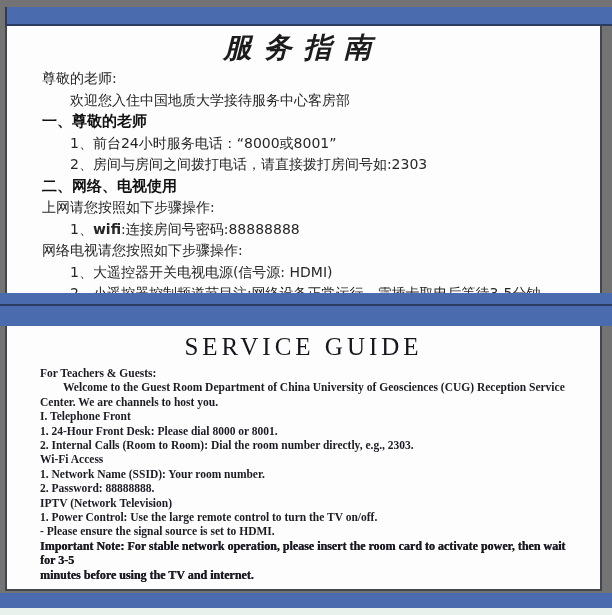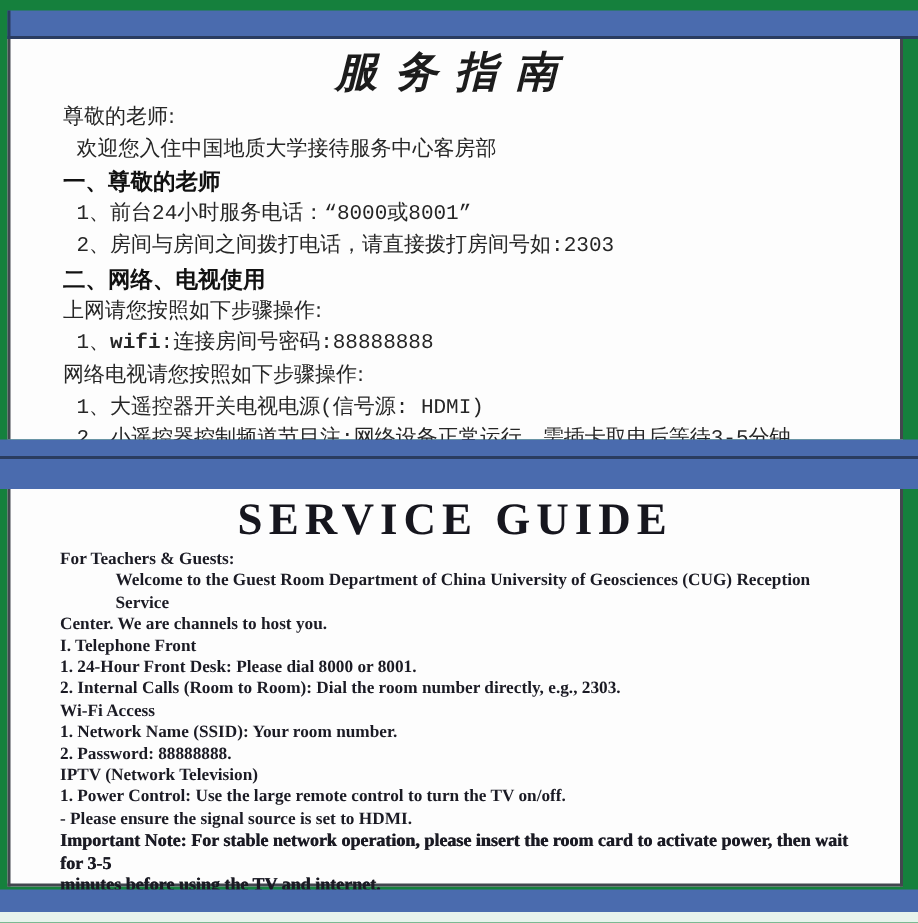--- a/index.html
+++ b/index.html
@@ -1,20 +1,20 @@
 <!DOCTYPE html>
 <html><head>
 <meta charset="utf-8">
 <style>
   html,body { margin:0; padding:0; }
   body { background:#ffffff; }
   .page {
     position:relative;
     width:612px; height:615px;
-    background:#15803d;
+    background:#737373;
     overflow:hidden;
     font-family:"DejaVu Sans", sans-serif;
   }
   
   .top-bar {
     position:absolute; top:7px; left:5px; right:0; height:17px;
     background:#4a6bae;
     border-bottom:2px solid #2a3c60;
     border-left:2px solid #2a3c60;
   }
@@ -48,43 +48,43 @@
     letter-spacing:12px;
     color:#1c1c1c;
     line-height:34px;
   }
   .cn-line {
     margin:0; padding:0 10px 0 35px;
     font-size:14px; line-height:21.5px;
     color:#262626;
     white-space:nowrap;
   }
-  .cn-line.indent2 { padding-left:44px;font-family:Liberation Mono, monospace; }
+  .cn-line.indent2 { padding-left:63px; }
   .cn-line.heading { font-weight:bold; font-size:15px; color:#111; }
   .cn-line b { font-weight:bold; }
   
   .en-title {
     margin:7px 0 5px 0;
     text-align:center;
     font-family:"Liberation Serif", serif;
-    font-weight:bold;
-    font-size:30px;
+    font-weight:normal;
+    font-size:25px;
     letter-spacing:4px;
     color:#16161e;
     line-height:28px;
   }
   .en-line {
     margin:0; padding:0 24px 0 33px;
     font-family:"Liberation Serif", serif;
     font-weight:bold;
     font-size:11.5px;
     line-height:14.4px;
     color:#1b1b24;
   }
-  .en-line.welcome { padding-left:70px; }
+  .en-line.welcome { padding-left:56px; }
   .en-line.note {
     font-size:12px;
     text-shadow:0.35px 0 0 currentColor; 
   }
 </style>
 </head>
 <body>
 
 <div class="page">
 

